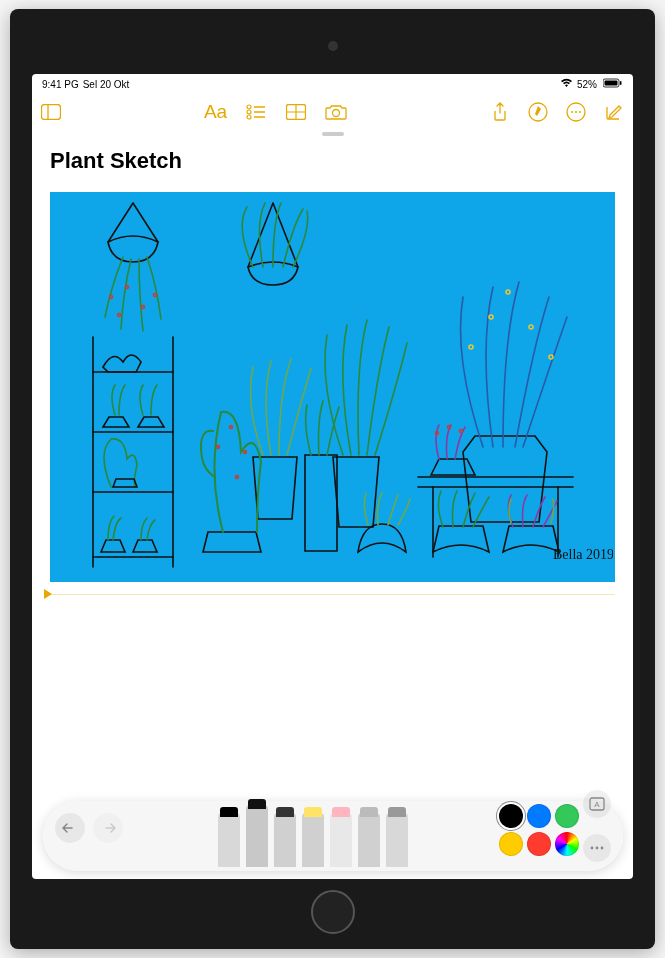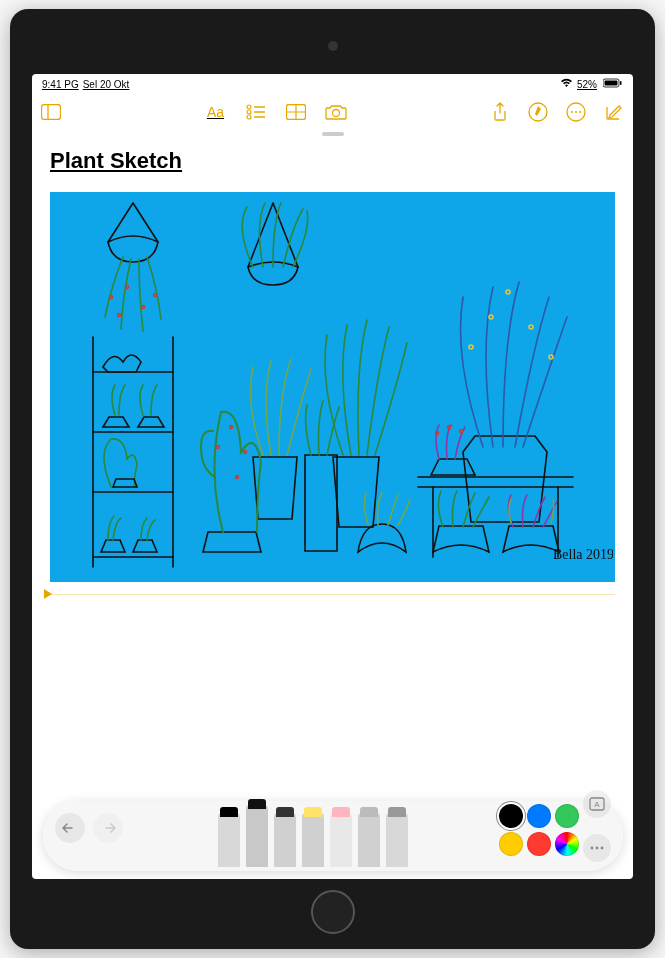--- a/index.html
+++ b/index.html
@@ -8,25 +8,24 @@
       font-family: -apple-system, BlinkMacSystemFont, sans-serif;
       display: flex;
       justify-content: center;
       align-items: center;
       min-height: 958px;
     }
     .ipad-device {
       width: 645px;
       height: 940px;
       background: #1a1a1a;
-      border-radius: 18px;
+      border-radius: 8px;
       padding: 65px 22px 70px 22px;
       position: relative;
       box-shadow: 0 4px 20px rgba(0,0,0,0.3);
-      text-decoration: underline;
     }
     .camera {
       position: absolute;
       top: 32px;
       left: 50%;
       transform: translateX(-50%);
       width: 10px;
       height: 10px;
       background: #333;
       border-radius: 50%;
@@ -244,21 +243,21 @@
       <div class="toolbar-left">
         <div class="tb-icon">
           <svg width="20" height="16" viewBox="0 0 20 16">
               <rect x="0.5" y="0.5" width="19" height="15" rx="3" fill="none" stroke="currentColor" stroke-width="1.3"></rect>
               <line x1="7" y1="0.5" x2="7" y2="15.5" stroke="currentColor" stroke-width="1.3"></line>
             </svg>
         </div>
       </div>
       <div class="toolbar-center">
         <div class="tb-icon">
-          <span style="font-size:14px;font-weight:500;">Aa</span>
+          <span style="font-size:19px;font-weight:500;">Aa</span>
         </div>
         <div class="tb-icon">
           <svg width="20" height="16" viewBox="0 0 20 16">
               <circle cx="3" cy="3" r="2" fill="none" stroke="currentColor" stroke-width="1.2"></circle>
               <line x1="8" y1="3" x2="19" y2="3" stroke="currentColor" stroke-width="1.3"></line>
               <circle cx="3" cy="8" r="2" fill="none" stroke="currentColor" stroke-width="1.2"></circle>
               <line x1="8" y1="8" x2="19" y2="8" stroke="currentColor" stroke-width="1.3"></line>
               <circle cx="3" cy="13" r="2" fill="none" stroke="currentColor" stroke-width="1.2"></circle>
               <line x1="8" y1="13" x2="19" y2="13" stroke="currentColor" stroke-width="1.3"></line>
             </svg>

